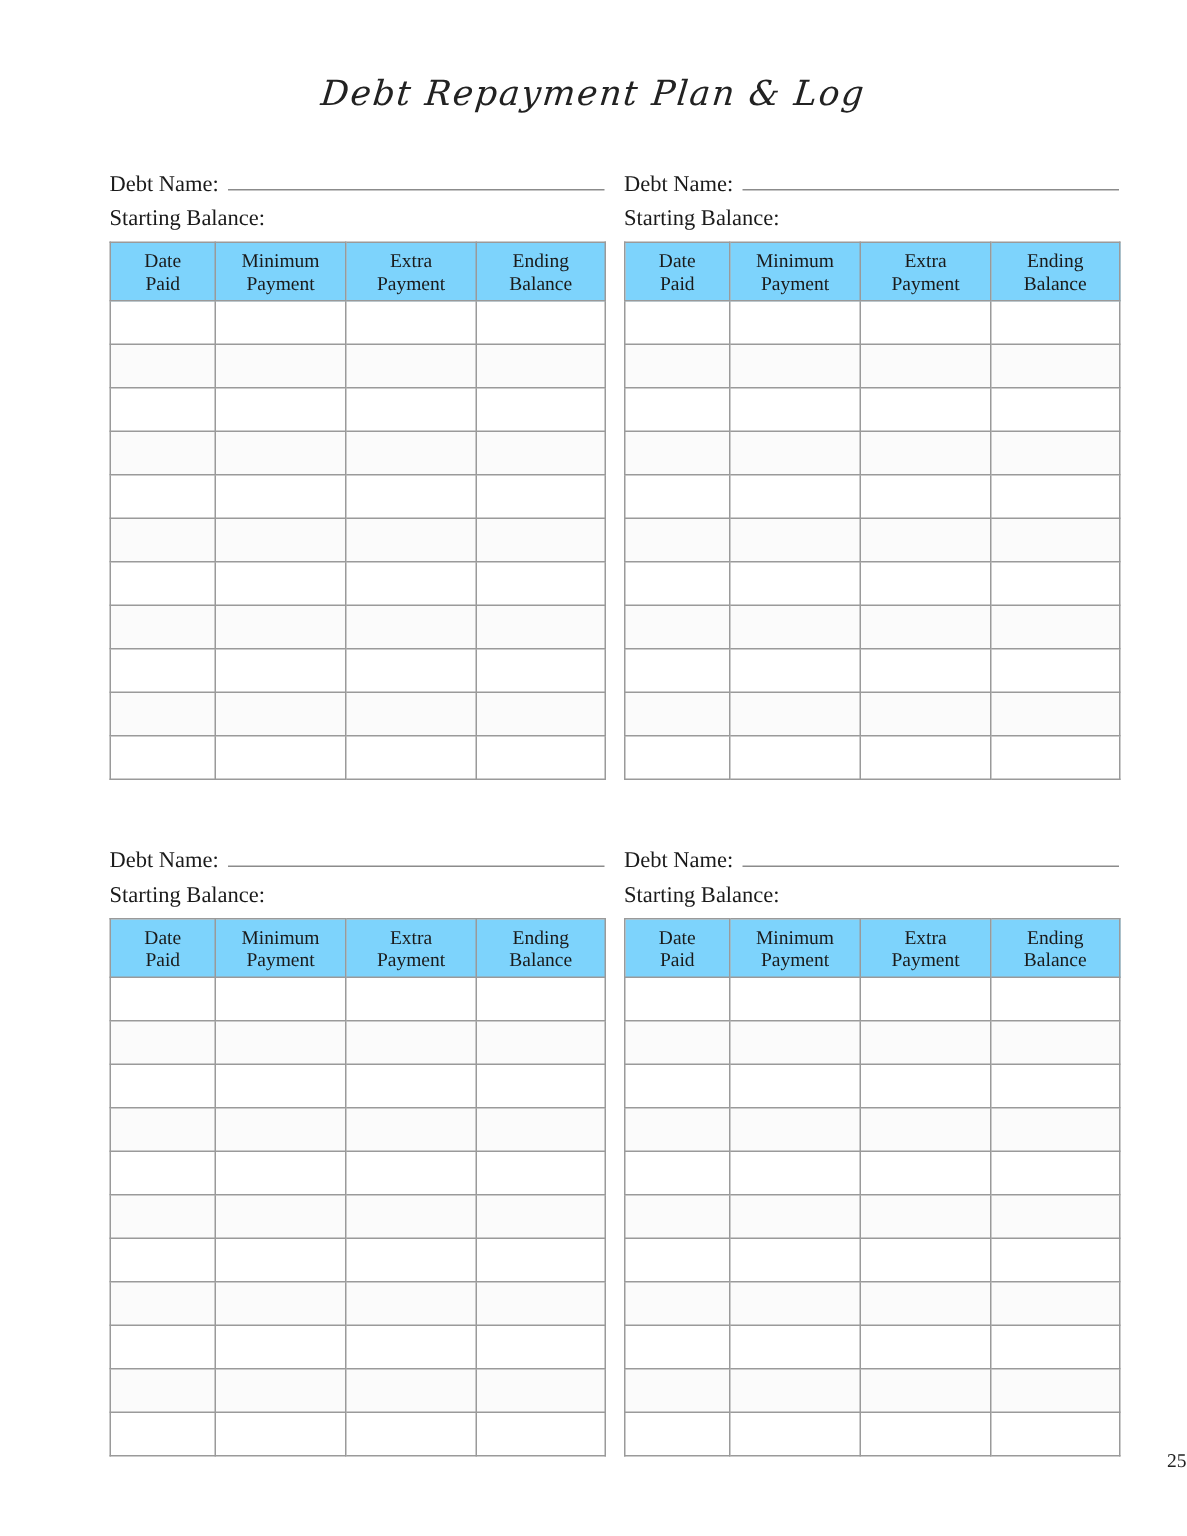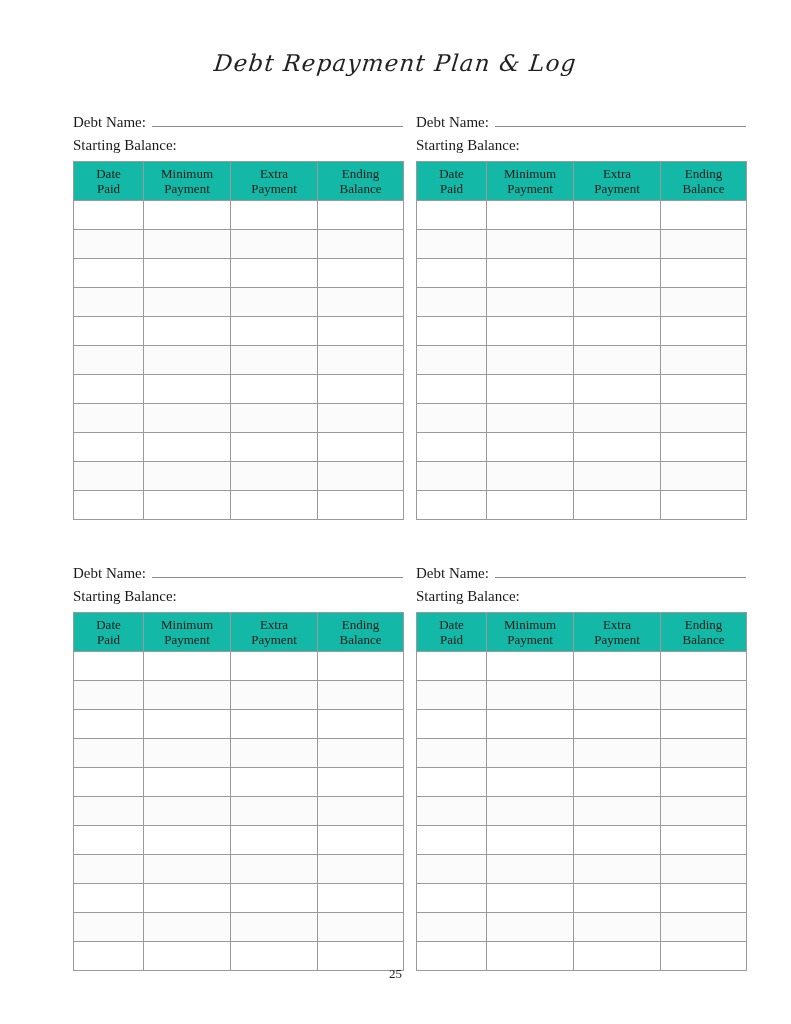--- a/index.html
+++ b/index.html
@@ -77,42 +77,42 @@
   table.debt-table td {
     border: 1px solid #9a9a9a;
     padding: 0;
   }
   table.debt-table th {
     font-weight: normal;
     font-size: 13px;
     line-height: 15px;
     padding: 4px 2px;
     text-align: center;
-    background: #14b8a6;
+    background: #7dd3fc;
     height: 30px;
     vertical-align: middle;
   }
   table.debt-table td {
     height: 28px;
     background: #fbfbfb;
   }
   table.debt-table tr:nth-child(odd) td {
     background: #ffffff;
   }
   table.debt-table col.c1 { width: 70px; }
   table.debt-table col.c2 { width: 87px; }
   table.debt-table col.c3 { width: 87px; }
   table.debt-table col.c4 { width: 86px; }
 
   .page-number {
     position: absolute;
     bottom: 42px;
     left: 0;
     width: 791px;
-    text-align: center;
+    text-align: right;
     font-size: 13px;
     color: #222222;
   }
 </style>
 </head>
 <body>
 
 <div class="page">
 
   <div class="page-title">Debt Repayment Plan &amp; Log</div>

